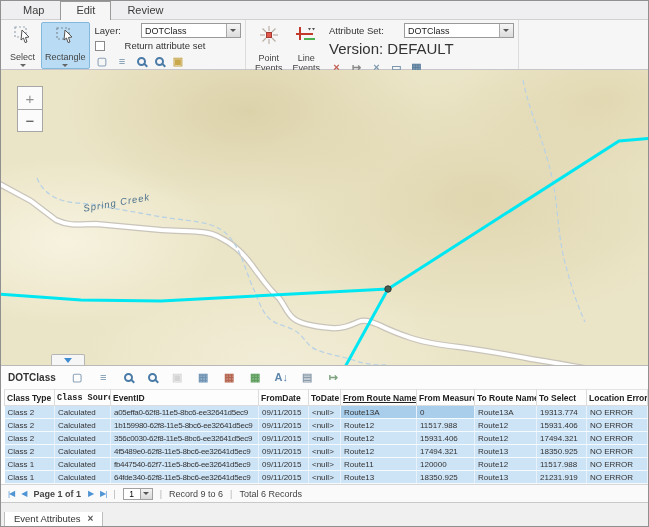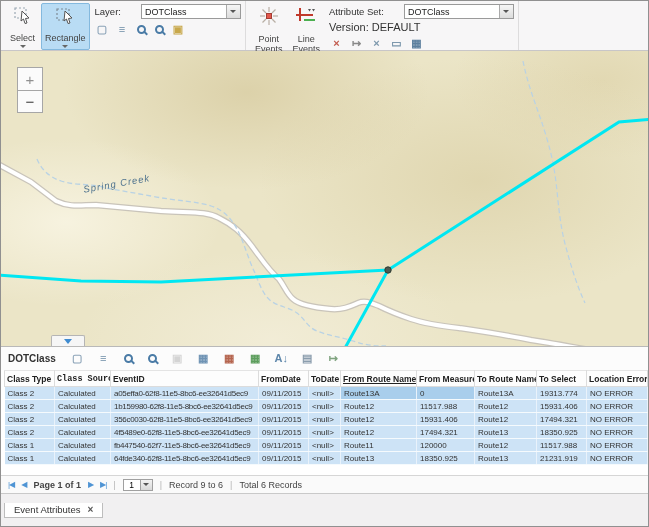--- a/index.html
+++ b/index.html
@@ -24,21 +24,21 @@
   .lblrow{display:flex;align-items:center;gap:20px;font-size:9.5px;color:#333}
   .dd{display:inline-flex;align-items:center;height:15px;background:#fff;border:1px solid #9a9a9a;font-size:9px;color:#222;padding-left:3px;cursor:pointer}
   .dd .ddtxt{flex:1;overflow:hidden;white-space:nowrap}
   .dd .ddbtn{width:14px;height:100%;margin-left:3px;background:linear-gradient(#f6f6f6,#dcdcdc);border-left:1px solid #aaa;display:flex;align-items:center;justify-content:center}
   .cbox{width:10px;height:10px;background:#fff;border:1px solid #8a8a8a;display:inline-block;flex:none;cursor:pointer}
   .iconrow{display:flex;align-items:center;gap:5px;padding-top:1px}
   .tbi{width:15px;height:15px;font-size:11px;line-height:14px;text-align:center;cursor:pointer;font-weight:bold}
   .tbi.dis{opacity:.4;cursor:default}
   .mag{width:9px;height:9px;border:2px solid #4a7ba6;border-radius:50%;position:relative;margin:2px;display:inline-block}
   .mag::after{content:"";position:absolute;width:5px;height:2px;background:#4a7ba6;transform:rotate(45deg);right:-4px;bottom:-2px}
-  .vtext{font-size:11px;color:#333}
+  .vtext{font-size:15px;color:#333}
 
   
   .map{position:relative;height:295px;flex:none;overflow:hidden;
     background:
       radial-gradient(ellipse 280px 150px at 38% 14%, rgba(215,203,160,.75) 0%, rgba(215,203,160,0) 65%),
       radial-gradient(ellipse 340px 190px at 74% 44%, rgba(219,208,166,.7) 0%, rgba(219,208,166,0) 65%),
       radial-gradient(ellipse 240px 130px at 10% 58%, rgba(248,244,226,.9) 0%, rgba(248,244,226,0) 65%),
       radial-gradient(ellipse 300px 140px at 42% 98%, rgba(243,238,218,.8) 0%, rgba(243,238,218,0) 65%),
       radial-gradient(ellipse 230px 120px at 93% 10%, rgba(222,211,170,.7) 0%, rgba(222,211,170,0) 65%),
       #ebe5c7}
@@ -71,20 +71,25 @@
   .tri-sm{width:0;height:0;border-left:3px solid transparent;border-right:3px solid transparent;border-top:3px solid #555}
   .bottombar{height:33px;flex:none;background:#f1f0f1;border-top:1px solid #c9c9c9;display:flex;align-items:center;padding-left:3px}
   .etab{display:flex;align-items:center;gap:7px;background:#fff;border:1px solid #bdbdbd;border-top:none;border-radius:0 0 0 0;padding:0 9px;font-size:9.5px;color:#333;height:15px;cursor:pointer}
   .etab .close{font-size:10px;color:#555;cursor:pointer;font-weight:bold}
 </style>
 </head>
 <body>
 
 <div class="window">
 
+  <div class="rtabs">
+    <div class="rtab">Map</div>
+    <div class="rtab active">Edit</div>
+    <div class="rtab">Review</div>
+  </div>
 
   <div class="toolbar">
 
     <div class="tgroup">
       <div class="tgroup-content">
         <div class="tool-btn">
           <span>
             <svg width="20" height="19" viewBox="0 0 20 19">
               <rect x="2" y="2" width="11" height="10" fill="none" stroke="#9aa7b3" stroke-width="1.2" stroke-dasharray="2,2"></rect>
               <polygon points="9,5 16,12 12.5,12.5 14,17 12,17.5 10.5,13 8,15" fill="#fff" stroke="#555" stroke-width="1"></polygon>
@@ -105,20 +110,24 @@
         </div>
         <div class="minicol">
           <div class="lblrow">
             <span>Layer:</span>
             <span class="dd" style="width:100px">
               <span class="ddtxt">DOTClass</span>
               <span class="ddbtn">
                   <span class="tri-sm"></span>
                 </span>
             </span>
+          </div>
+          <div class="lblrow">
+            <span class="cbox"></span>
+            <span>Return attribute set</span>
           </div>
           <div class="iconrow">
               <span class="tbi" style="color: rgb(143, 166, 186);">▢</span>
               <span class="tbi" style="color: rgb(109, 140, 166);">≡</span>
               <span class="mag"></span>
               <span class="mag"></span>
               <span class="tbi" style="color: rgb(200, 168, 75);">▣</span>
             </div>
         </div>
       </div>

